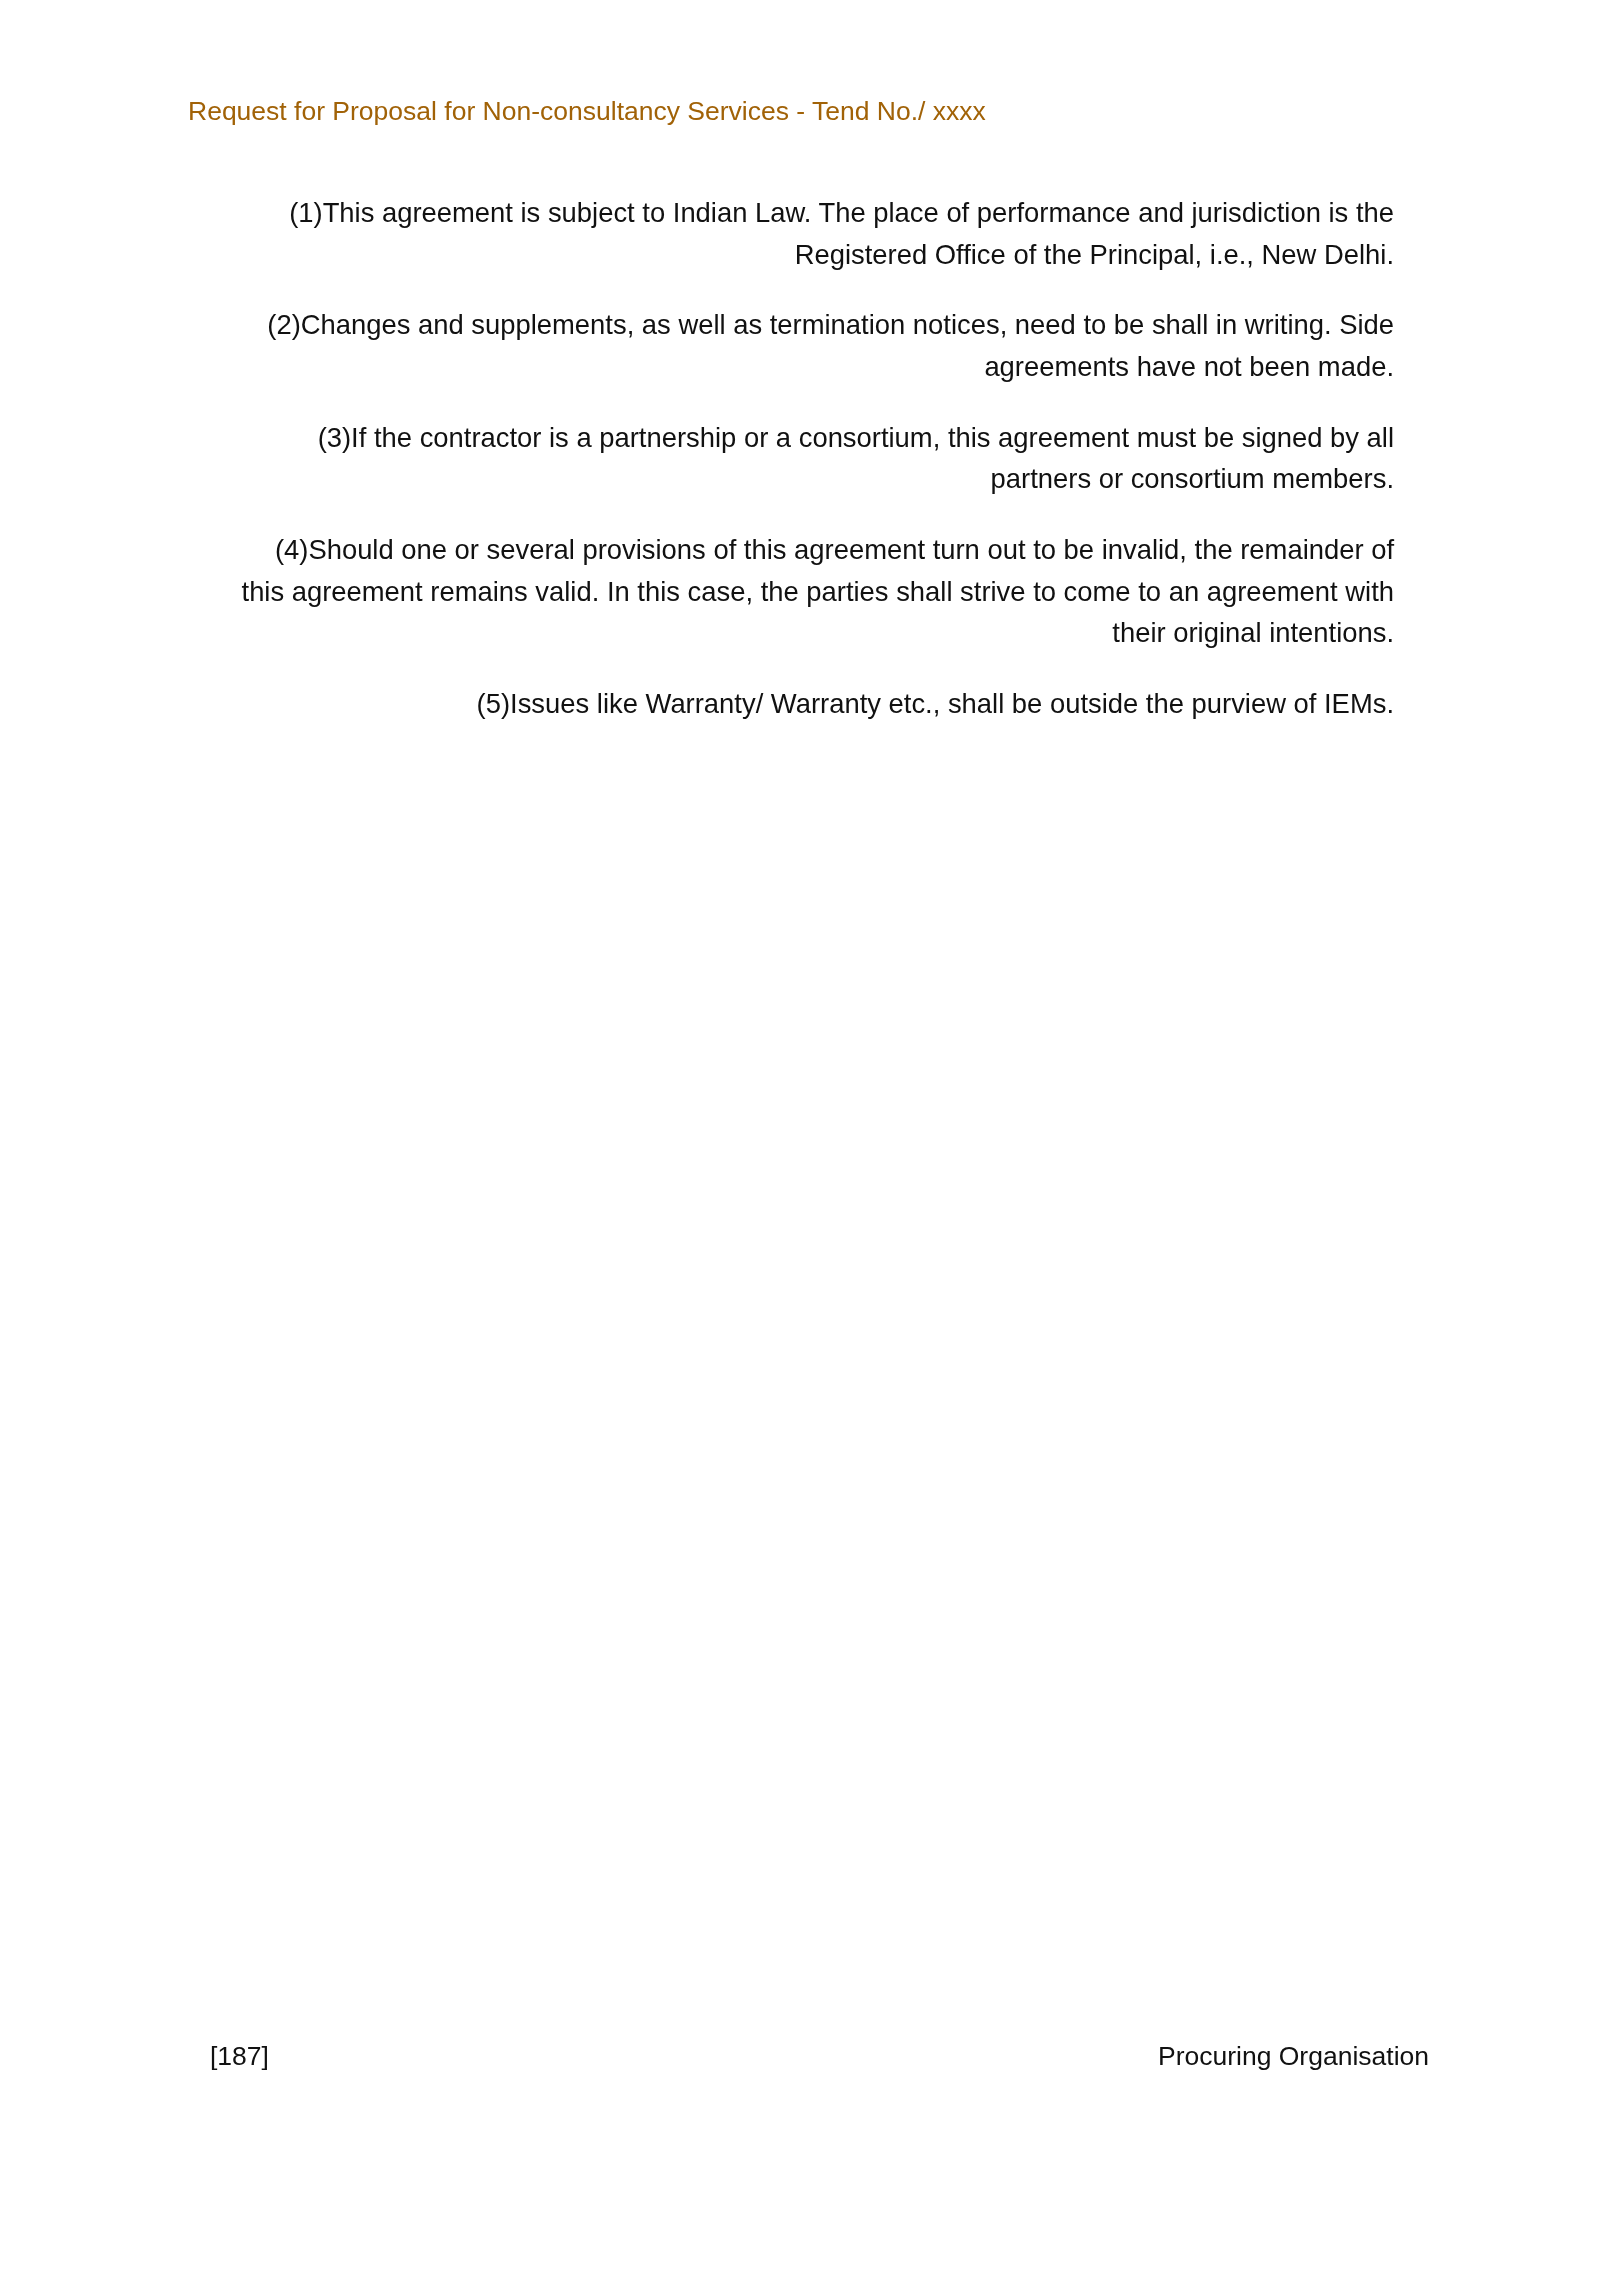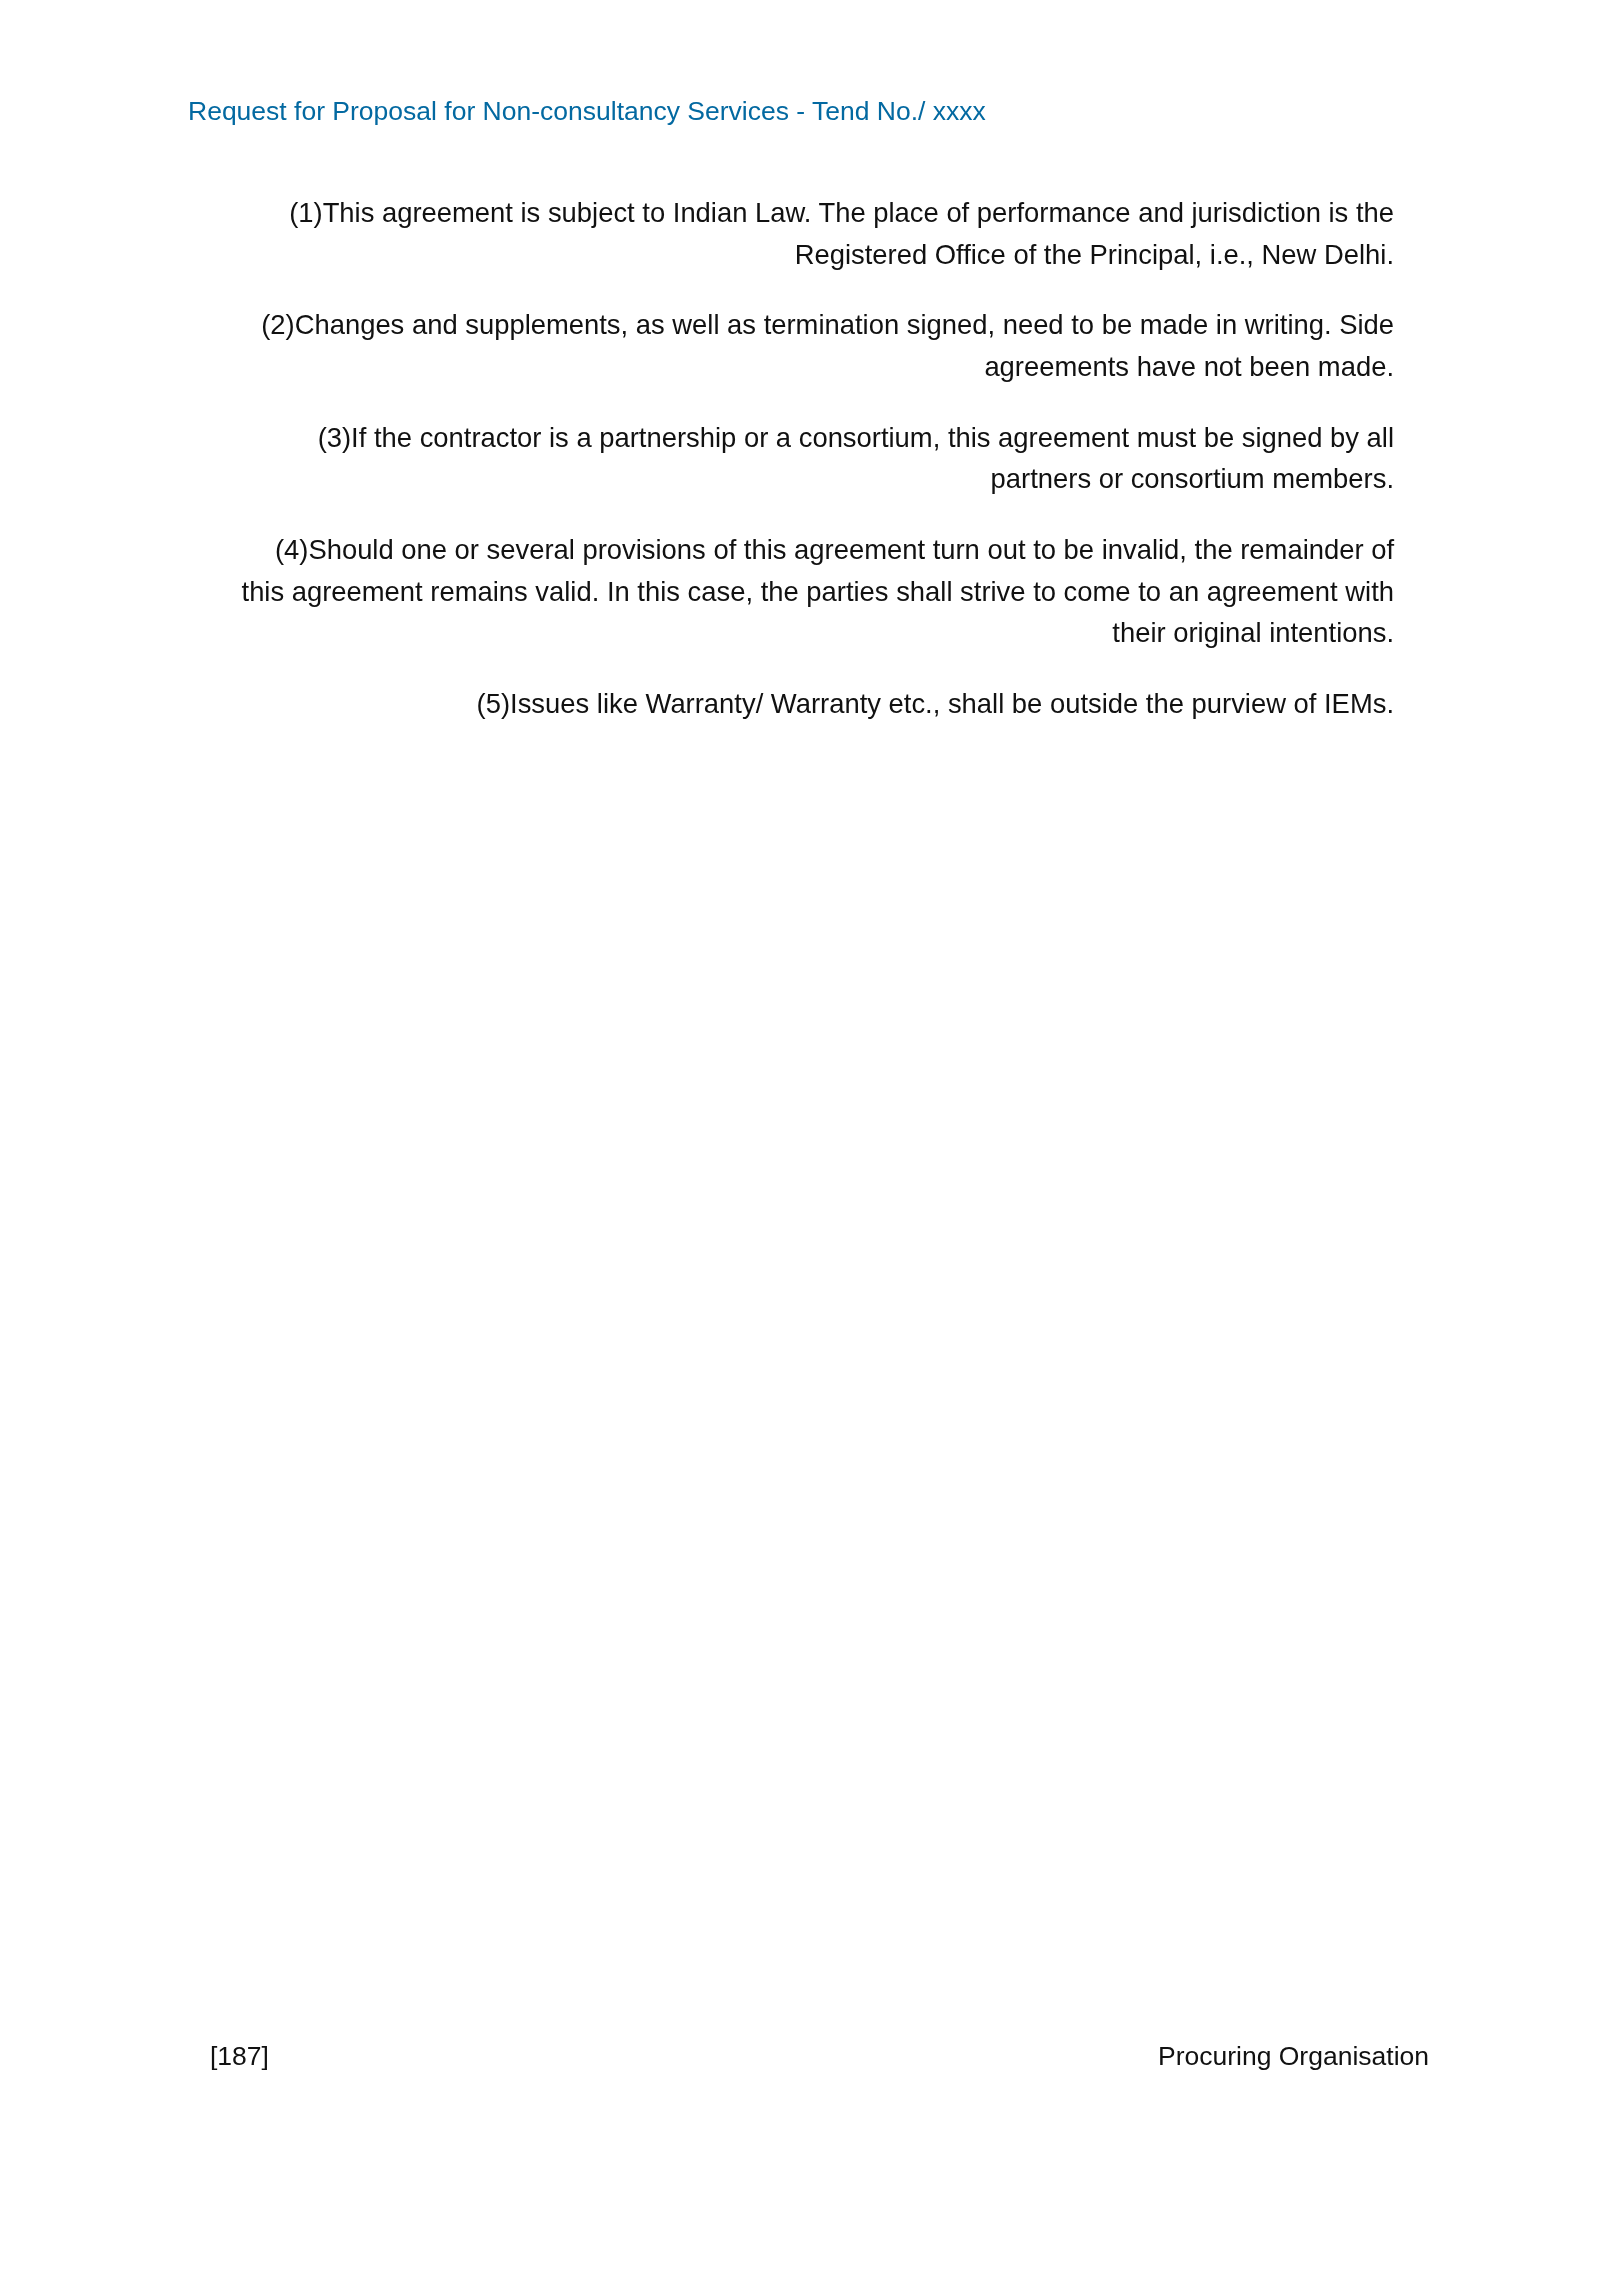--- a/index.html
+++ b/index.html
@@ -18,21 +18,21 @@
     overflow: hidden;
   }
 
   .header {
     position: absolute;
     top: 94px;
     left: 188px;
     right: 186px;
     font-size: 26.5px;
     line-height: 1.3;
-    color: #0369a1;
+    color: #a16207;
   }
 
   .content {
     position: absolute;
     top: 192px;
     left: 188px;
     width: 1206px;
   }
 
   .para {
@@ -77,21 +77,21 @@
 
   <div class="header">Request for Proposal for Non-consultancy Services - Tend No./ xxxx</div>
 
   <div class="content">
 
     <div class="para">
       <span class="para-number">(1)</span><span>This agreement is subject to Indian Law. The place of performance and jurisdiction is the Registered Office of the Principal, i.e., New Delhi.</span>
     </div>
 
     <div class="para">
-      <span class="para-number">(2)</span><span>Changes and supplements, as well as termination signed, need to be made in writing. Side agreements have not been made.</span>
+      <span class="para-number">(2)</span><span>Changes and supplements, as well as termination notices, need to be shall in writing. Side agreements have not been made.</span>
     </div>
 
     <div class="para">
       <span class="para-number">(3)</span><span>If the contractor is a partnership or a consortium, this agreement must be signed by all partners or consortium members.</span>
     </div>
 
     <div class="para">
       <span class="para-number">(4)</span><span>Should one or several provisions of this agreement turn out to be invalid, the remainder of this agreement remains valid. In this case, the parties shall strive to come to an agreement with their original intentions.</span>
     </div>
 

